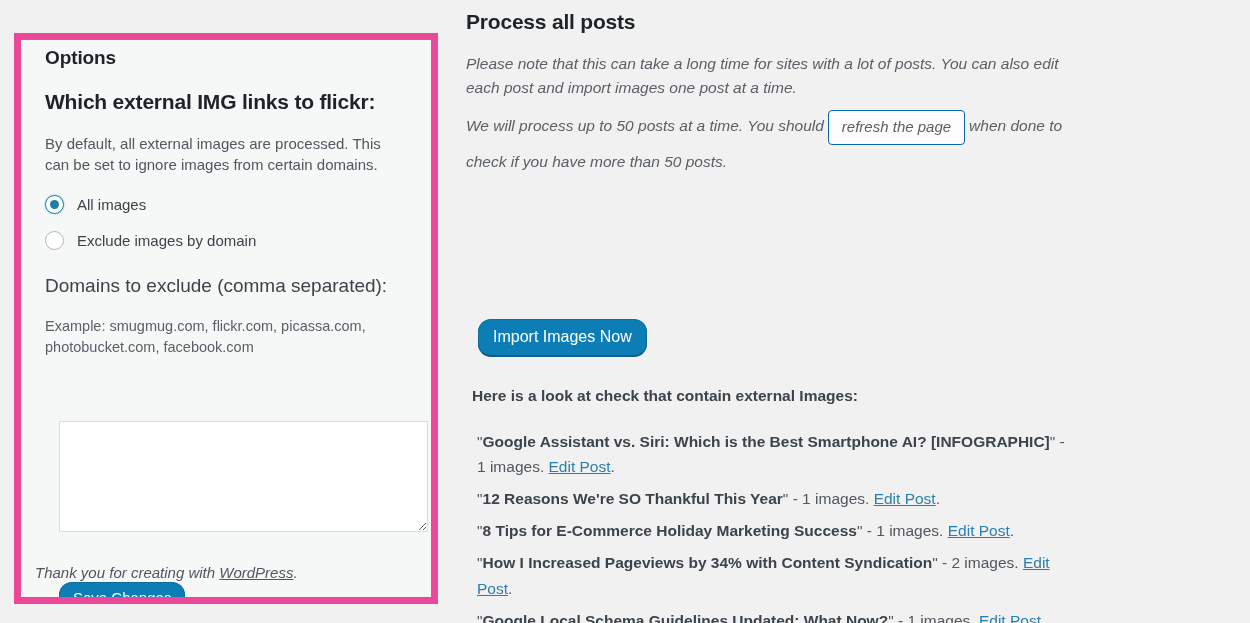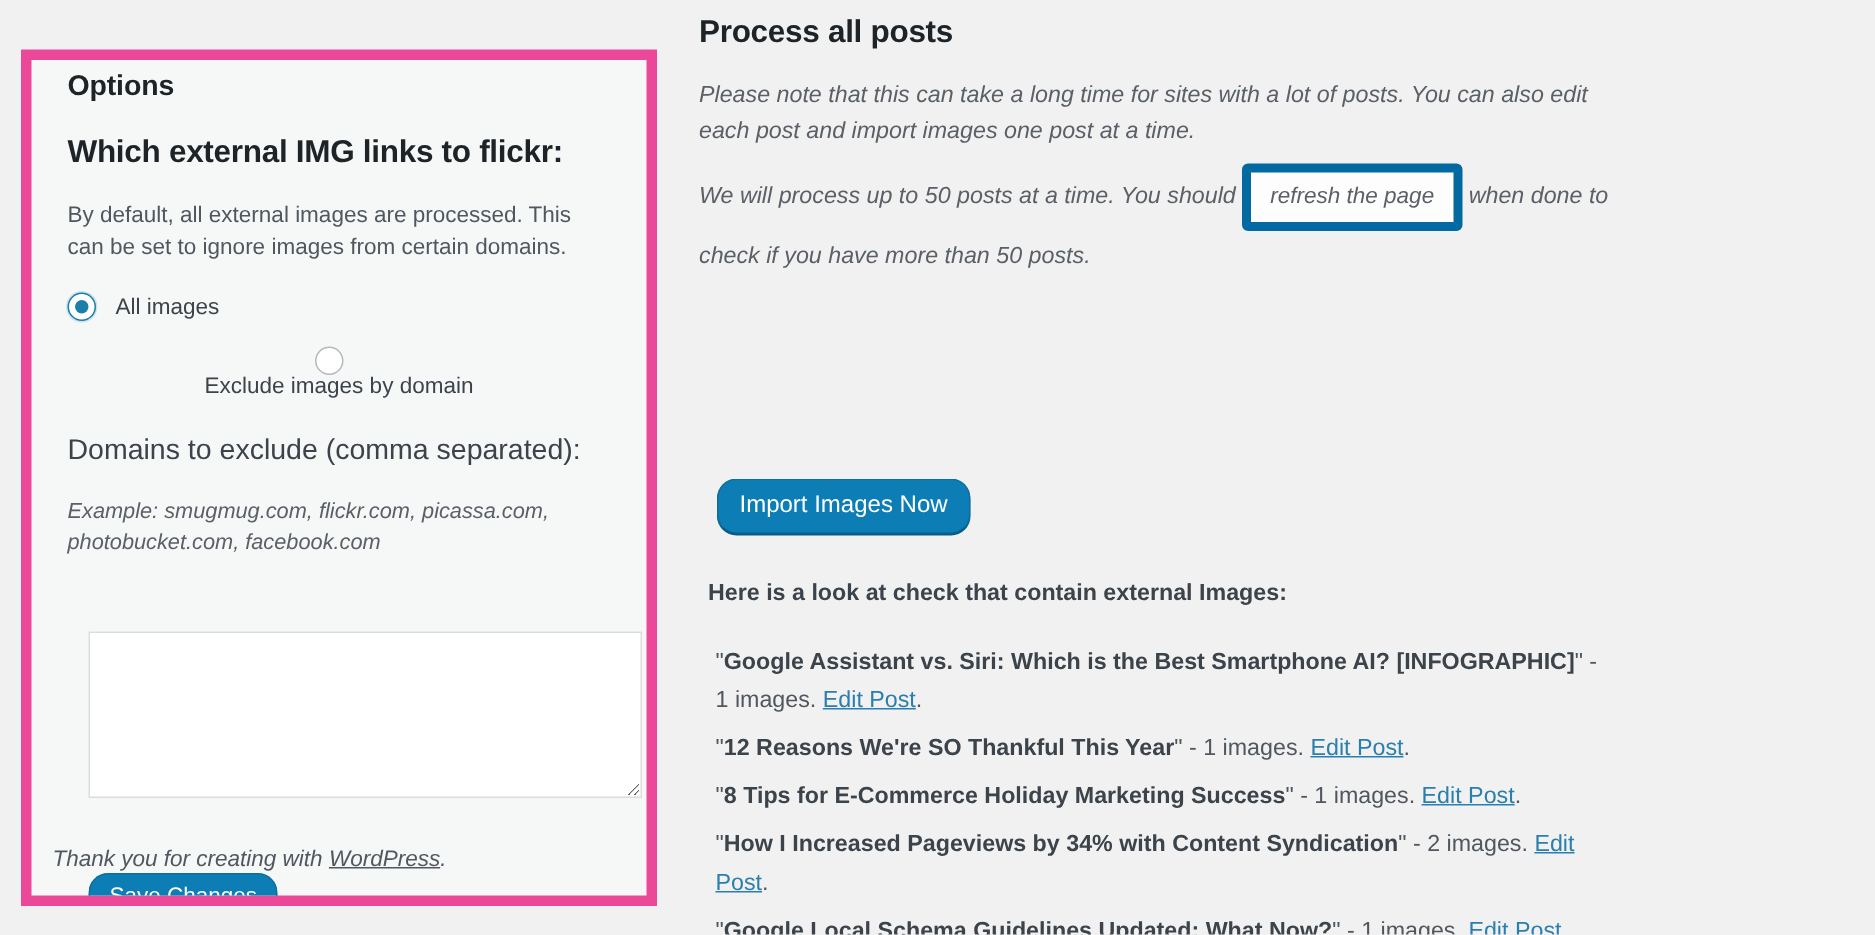--- a/index.html
+++ b/index.html
@@ -53,21 +53,21 @@
     color: #50575e;
     margin: 0;
     padding-top: 19px;
     max-width: 370px;
   }
   .radio-row {
     display: flex;
     align-items: center;
     margin-top: 19px;
   }
-  .radio-row.second { margin-top: 17px; flex-direction: column; }
+  .radio-row.second { margin-top: 17px; }
   .radio-mark {
     width: 19px;
     height: 19px;
     border-radius: 50%;
     border: 1px solid #b4b9be;
     background: #fff;
     box-sizing: border-box;
     position: relative;
     flex: 0 0 auto;
     margin-right: 13px;
@@ -92,21 +92,20 @@
     line-height: 1;
   }
   .domains-label {
     font-size: 19px;
     color: #3c434a;
     margin: 0;
     padding-top: 25px;
   }
   .example-text {
     font-size: 14.5px;
-    font-style: italic;
     color: #5b6067;
     line-height: 1.5;
     margin: 0;
     padding-top: 19px;
     max-width: 360px;
   }
   .domains-textarea {
     position: absolute;
     left: 38px;
     top: 381px;
@@ -182,21 +181,21 @@
     line-height: 2.15;
     padding-top: 10px;
   }
   .proc-para.third {
     line-height: 1.55;
     padding-top: 21px;
   }
   .inline-btn {
     display: inline-block;
     background: #fdfdfd;
-    border: 6px solid #0369a1;
+    border: 1px solid #0369a1;
     border-radius: 4px;
     font-family: "Liberation Sans", sans-serif;
     font-style: italic;
     font-size: 15px;
     color: #5b6067;
     padding: 8px 13px;
     margin: 0 4px;
     vertical-align: middle;
     cursor: pointer;
     line-height: 1.1;

